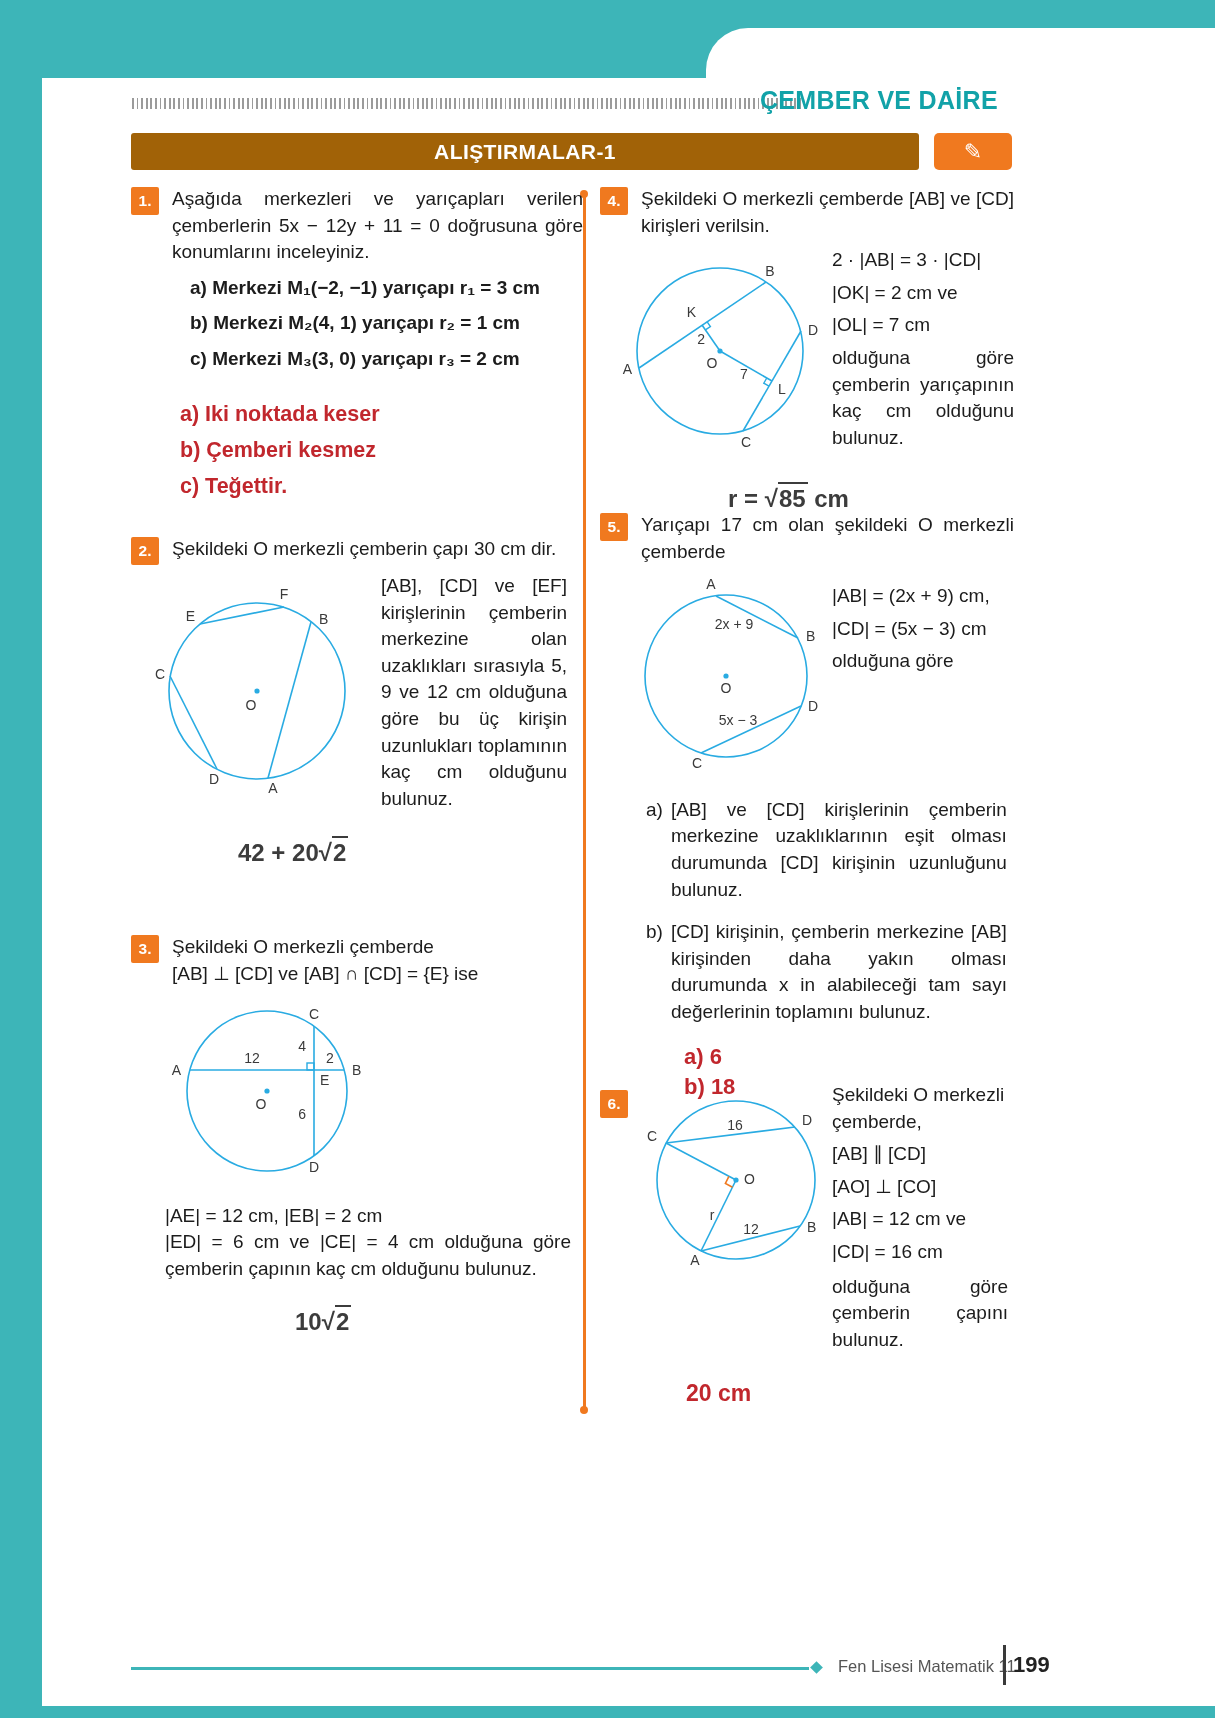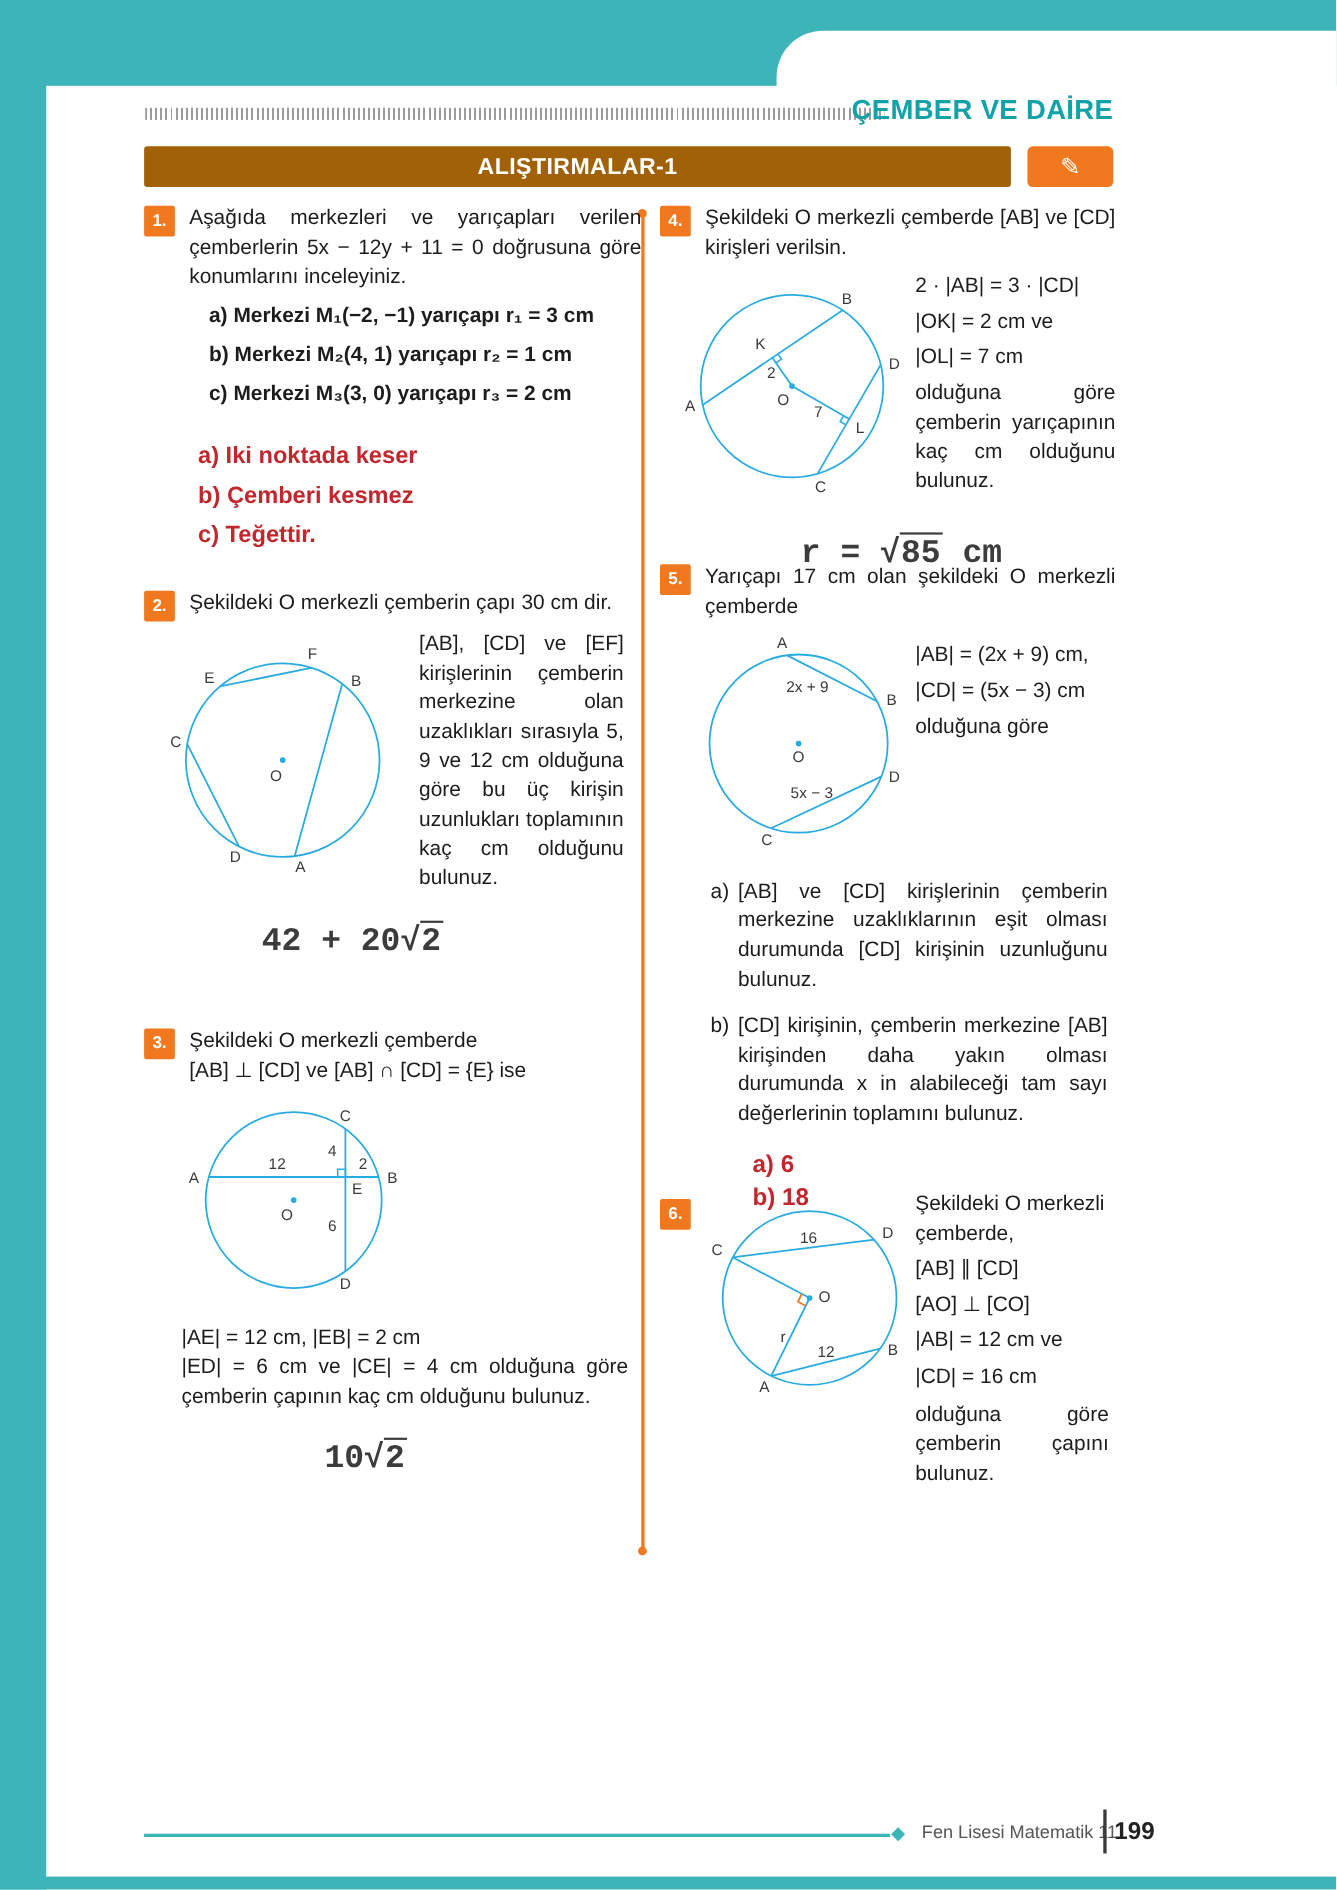--- a/index.html
+++ b/index.html
@@ -9,21 +9,21 @@
 
   
   .strip-left   { position:absolute; left:0; top:0; width:42px; height:100%; background:#3db5b8; }
   .strip-top    { position:absolute; left:0; top:0; width:100%; height:78px; background:#3db5b8; }
   .notch        { position:absolute; left:706px; top:28px; right:0; height:52px; background:#ffffff; border-top-left-radius:42px; }
   .strip-bottom { position:absolute; left:0; bottom:0; width:100%; height:12px; background:#3db5b8; }
 
   
   .dotted  { position:absolute; left:132px; top:98px; width:672px; height:11px;
              background:repeating-linear-gradient(to right,#9b9b9b 0 1.8px,transparent 1.8px 4.6px); }
-  .chapter { position:absolute; left:760px; top:86px; width:252px; text-align:right;
+  .chapter { position:absolute; left:760px; top:86px; width:252px; text-align:left;
              font-size:25px; font-weight:bold; color:#12a2a8; letter-spacing:.3px; }
   .banner  { position:absolute; left:131px; top:133px; width:788px; height:37px; background:#a16207;
              border-radius:3px; display:flex; align-items:center; justify-content:center;
              color:#fff; font-weight:bold; font-size:21px; letter-spacing:.4px; }
   .pencil-badge { position:absolute; left:934px; top:133px; width:78px; height:37px; background:#f0791f;
              border-radius:5px; display:flex; align-items:center; justify-content:center; color:#fff; font-size:22px; }
 
   
   .divider { position:absolute; left:583px; top:196px; width:2.5px; height:1212px; background:#f0791f; }
   .divider::before,.divider::after { content:""; position:absolute; left:-2.7px; width:8px; height:8px;
@@ -33,21 +33,21 @@
   
   .ex { position:absolute; font-size:19px; line-height:1.4; }
   .ex-head { display:flex; gap:13px; }
   .badge { flex:0 0 auto; width:28px; height:28px; background:#f0791f; color:#fff; font-weight:bold;
            font-size:15.5px; display:flex; align-items:center; justify-content:center; border-radius:2px; margin-top:1px; }
   .ex-text { text-align:justify; }
   .just { text-align:justify; }
   .items p { margin:9px 0 0 59px; }
   .answers p { margin:6px 0 0 49px; }
   .red { color:#c1272d; font-weight:bold; font-size:21.5px; line-height:1.4; }
-  .ans { font-weight:bold; color:#3c3c3c; font-size:30px;font-family:Liberation Mono, monospace; }
+  .ans { font-weight:bold; color:#3c3c3c; font-size:24px; }
   .sqrt-sign { font-weight:bold; }
   .sqrt-rad { border-top:2px solid currentColor; padding:1px 2px 0 1px; }
   .fig-row { display:flex; margin-top:8px; }
   .figwrap { flex:0 0 auto; }
   .side p { margin:0 0 6px 0; }
 
   svg text { font-size:14px; fill:#3a3a3a; font-family:"Liberation Sans","DejaVu Sans",sans-serif; }
   .fig-line { stroke:#29abe2; stroke-width:1.6; fill:none; }
   .fig-mark { stroke:#29abe2; stroke-width:1.4; fill:none; }
   .fig-mark-o { stroke:#f0791f; stroke-width:1.6; fill:none; }
@@ -262,20 +262,21 @@
       </div>
       <div class="side" style="width:176px;">
         <p>Şekildeki O merkezli çemberde,</p>
         <p>[AB] ∥ [CD]</p>
         <p>[AO] ⊥ [CO]</p>
         <p>|AB| = 12 cm ve</p>
         <p>|CD| = 16 cm</p>
         <p class="just" style="margin-top:8px;">olduğuna göre çemberin çapını bulunuz.</p>
       </div>
     </div>
+    <p class="red" style="margin:18px 0 0 86px; font-size:23px;">20 cm</p>
   </section>
 
   <div class="footer-line"></div>
   <div class="footer-diamond"></div>
   <div class="footer-book">Fen Lisesi Matematik 11</div>
   <div class="footer-bar"></div>
   <div class="footer-page">199</div>
 
 </div>
 

